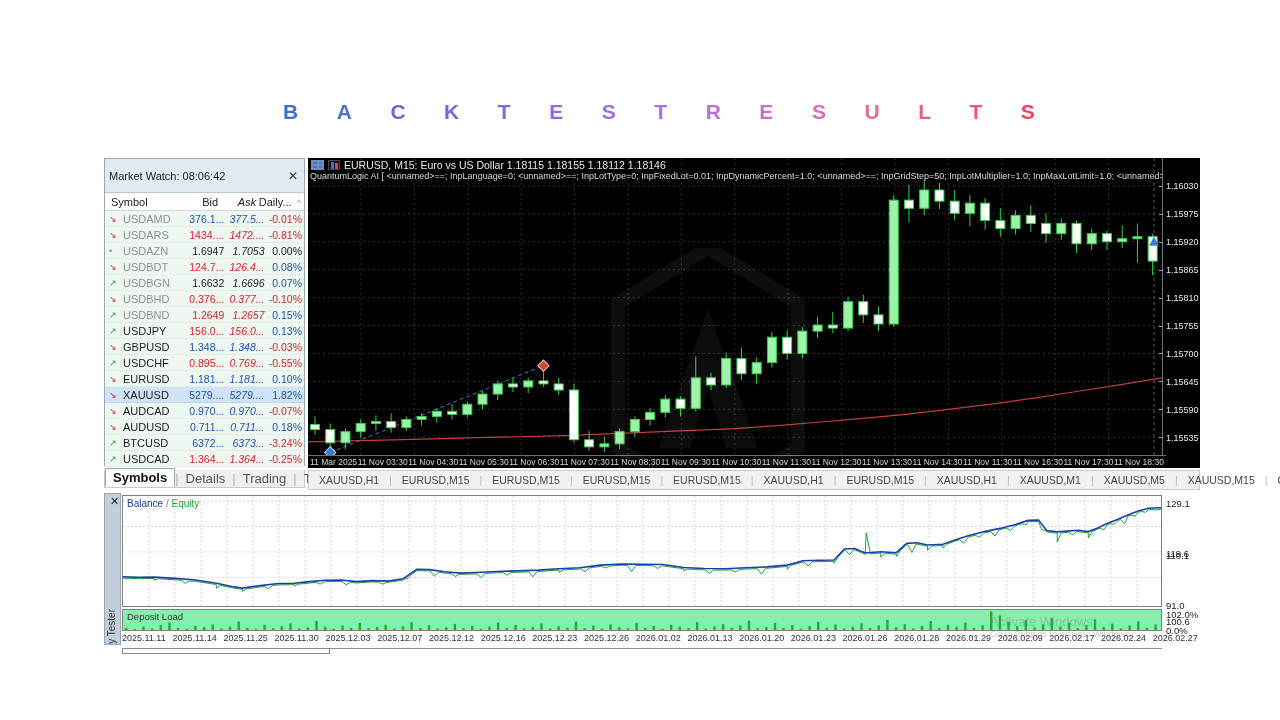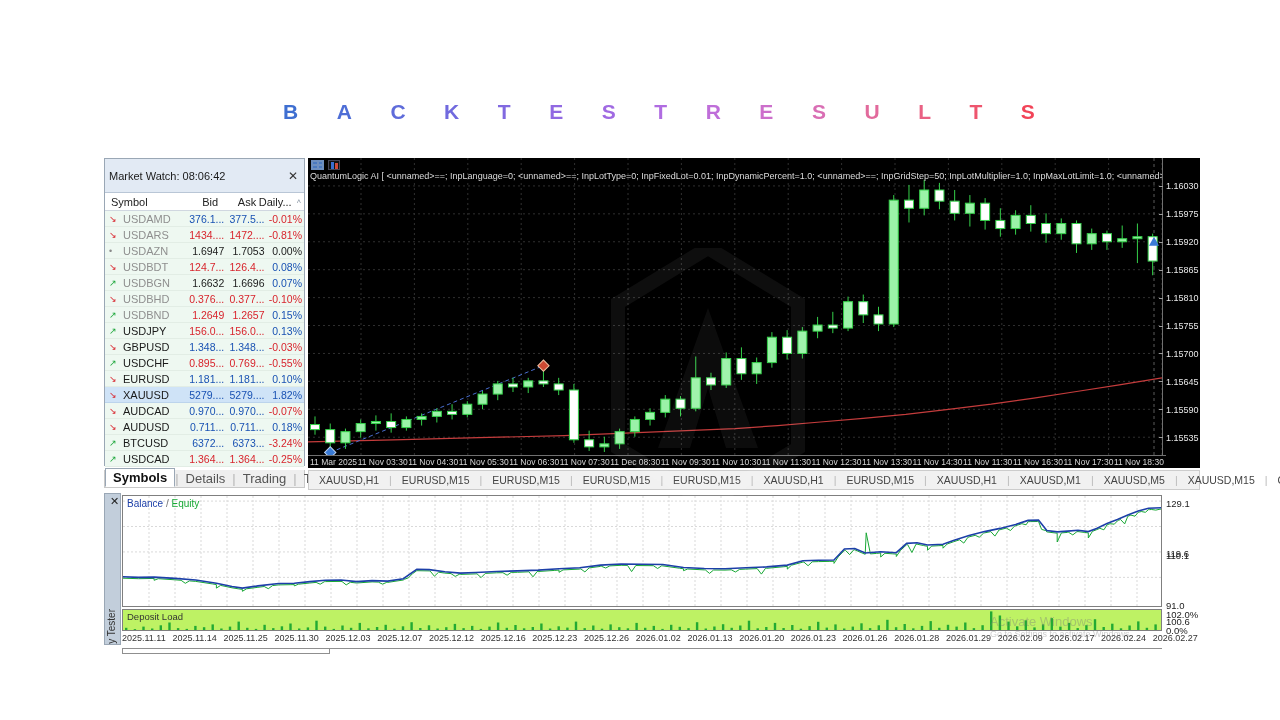--- a/index.html
+++ b/index.html
@@ -10,21 +10,21 @@
   #backtest-title { position:absolute; left:283px; top:100px; width:752px; display:flex; justify-content:space-between; font-size:21px; font-weight:bold; }
 
   
   #market-watch { position:absolute; left:104px; top:158px; width:201px; height:308px; background:#fff; border:1px solid #9aa7b5; font-size:11px; }
   #mw-titlebar { height:34px; background:#e2eaf4; border-bottom:1px solid #b9c6d6; display:flex; align-items:center; padding:0 4px; color:#1a1a1a; }
   #mw-titlebar .mw-title { flex:1; font-size:11px; }
   .x-btn { cursor:default; color:#333; font-size:12px; line-height:12px; padding:0 2px; }
   #mw-header { height:18px; display:flex; border-bottom:1px solid #d0d7e0; color:#222; align-items:center; background:#fff; }
   .mw-col-sym { width:84px; padding-left:6px; }
   .mw-col-bid { width:46px; text-align:right; }
-  .mw-col-ask { width:44px; text-align:right; }
+  .mw-col-ask { width:44px; text-align:right;font-style:italic; }
   .mw-col-daily { width:43px; text-align:right; padding-right:2px; }
   .mw-scrollglyph { width:12px; text-align:center; color:#8a96a4; font-size:8px; }
   #mw-rows .mw-row { height:16px; display:flex; align-items:center; background:#eef8f1; border-bottom:1px solid #e2ede5; }
   #mw-rows .mw-row.selected { background:#cfe3f7; border-bottom:1px solid #bcd4ec; }
   .mw-row .sym-cell { width:84px; display:flex; align-items:center; gap:4px; padding-left:4px; }
   .mw-row .arrow { width:10px; font-size:9px; }
   .c-red { color:#d8242c; } .c-blue { color:#1952b3; } .c-black { color:#1a1a1a; }
   .c-green { color:#1fa83c; } .c-gray { color:#8a8a8a; }
   .sym-gray { color:#8f8f8f; } .sym-black { color:#1a1a1a; }
   .mw-num { font-size:10.5px; }
@@ -59,21 +59,21 @@
   .ct-tab { padding:0 10px; white-space:nowrap; }
   .ct-sep { color:#b8b8b8; }
 
   
   #tester-strip { position:absolute; left:104px; top:493px; width:17px; height:152px; background:#c2cedb; border:1px solid #9aa7b5; overflow:hidden; }
   #tester-strip .x-btn { position:absolute; top:1px; left:3px; font-size:11px; color:#222; }
   #tester-strip-label { position:absolute; bottom:-32px; left:1px; writing-mode:vertical-rl; transform:rotate(180deg); font-size:10px; color:#333; white-space:nowrap; }
   #equity-panel { position:absolute; left:122px; top:495px; width:1040px; height:112px; background:#fff; border:1px solid #7f7f7f; }
   #equity-legend { position:absolute; left:4px; top:2px; font-size:10px; z-index:3; }
   #equity-legend .leg-bal { color:#1c3fa8; } #equity-legend .leg-sep { color:#777; } #equity-legend .leg-eq { color:#18a835; }
-  #deposit-panel { position:absolute; left:122px; top:609px; width:1040px; height:22px; background:#bef264; border:1px solid #7f7f7f;text-decoration:underline; }
+  #deposit-panel { position:absolute; left:122px; top:609px; width:1040px; height:22px; background:#86efac; border:1px solid #7f7f7f;text-decoration:underline; }
   #deposit-label { position:absolute; left:4px; top:1px; font-size:9.5px; color:#333; z-index:3; }
   .ty-label { position:absolute; left:1166px; font-size:9.5px; color:#222; }
   #tester-dates { position:absolute; left:122px; top:633px; width:1076px; display:flex; justify-content:space-between; }
   #tester-dates span { font-size:9px; color:#333; white-space:nowrap; }
   #partial-panel-line { position:absolute; left:122px; top:648px; width:1040px; height:1px; background:#8f8f8f; }
   #partial-panel-box { position:absolute; left:122px; top:649px; width:208px; height:5px; border:1px solid #8f8f8f; border-top:none; background:#fff; }
 
   
   #win-watermark { position:absolute; left:990px; top:614px; color:rgba(120,120,120,0.38); z-index:6; pointer-events:none; }
   #win-watermark .l1 { font-size:13px; }
@@ -429,20 +429,21 @@
       <polygon points="100,60 150,200 118,200 100,140 82,200 50,200" fill="rgba(255,255,255,0.09)"></polygon>
     </svg>
     <div id="chart-titlebar">
       <span class="tb-icon1">
           <span></span>
           <span></span>
           <span></span>
           <span></span>
         </span>
       <span class="tb-icon2"></span>
+      <span id="chart-title-text">EURUSD, M15:  Euro vs US Dollar   1.18115 1.18155 1.18112 1.18146</span>
     </div>
     <div id="chart-params">QuantumLogic AI [ &lt;unnamed&gt;==; InpLanguage=0; &lt;unnamed&gt;==; InpLotType=0; InpFixedLot=0.01; InpDynamicPercent=1.0; &lt;unnamed&gt;==; InpGridStep=50; InpLotMultiplier=1.0; InpMaxLotLimit=1.0; &lt;unnamed&gt;==; InpTargetMoney=1.0; &lt;unnamed&gt;</div>
     <div id="price-scale">
         <div class="price-label" style="top: 23.4231px;">1.16030</div>
         <div class="price-tick" style="top: 27.9231px;"></div>
         <div class="price-label" style="top: 51.3462px;">1.15975</div>
         <div class="price-tick" style="top: 55.8462px;"></div>
         <div class="price-label" style="top: 79.2692px;">1.15920</div>
         <div class="price-tick" style="top: 83.7692px;"></div>
         <div class="price-label" style="top: 107.192px;">1.15865</div>
@@ -460,21 +461,21 @@
         <div class="price-label" style="top: 274.731px;">1.15535</div>
         <div class="price-tick" style="top: 279.231px;"></div>
       </div>
     <div id="time-axis">
         <span>11 Mar 2025</span>
         <span>11 Nov 03:30</span>
         <span>11 Nov 04:30</span>
         <span>11 Nov 05:30</span>
         <span>11 Nov 06:30</span>
         <span>11 Nov 07:30</span>
-        <span>11 Dec 08:30</span>
+        <span>11 Nov 08:30</span>
         <span>11 Nov 09:30</span>
         <span>11 Nov 10:30</span>
         <span>11 Nov 11:30</span>
         <span>11 Nov 12:30</span>
         <span>11 Nov 13:30</span>
         <span>11 Nov 14:30</span>
         <span>11 Nov 11:30</span>
         <span>11 Nov 16:30</span>
         <span>11 Nov 17:30</span>
         <span>11 Nov 18:30</span>

